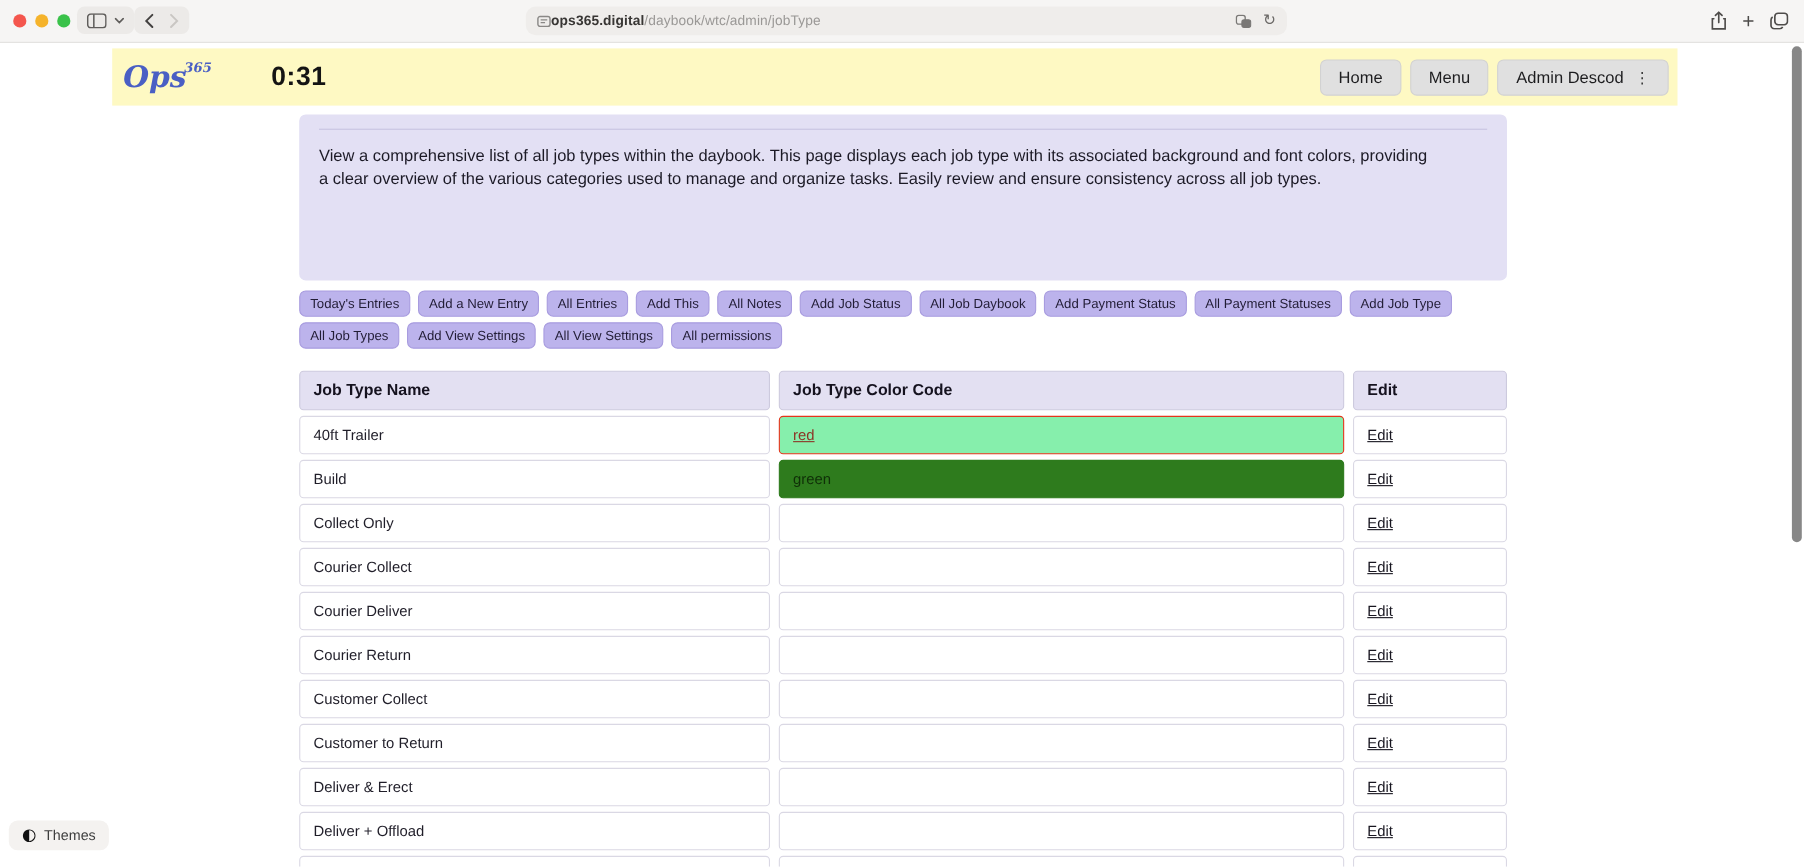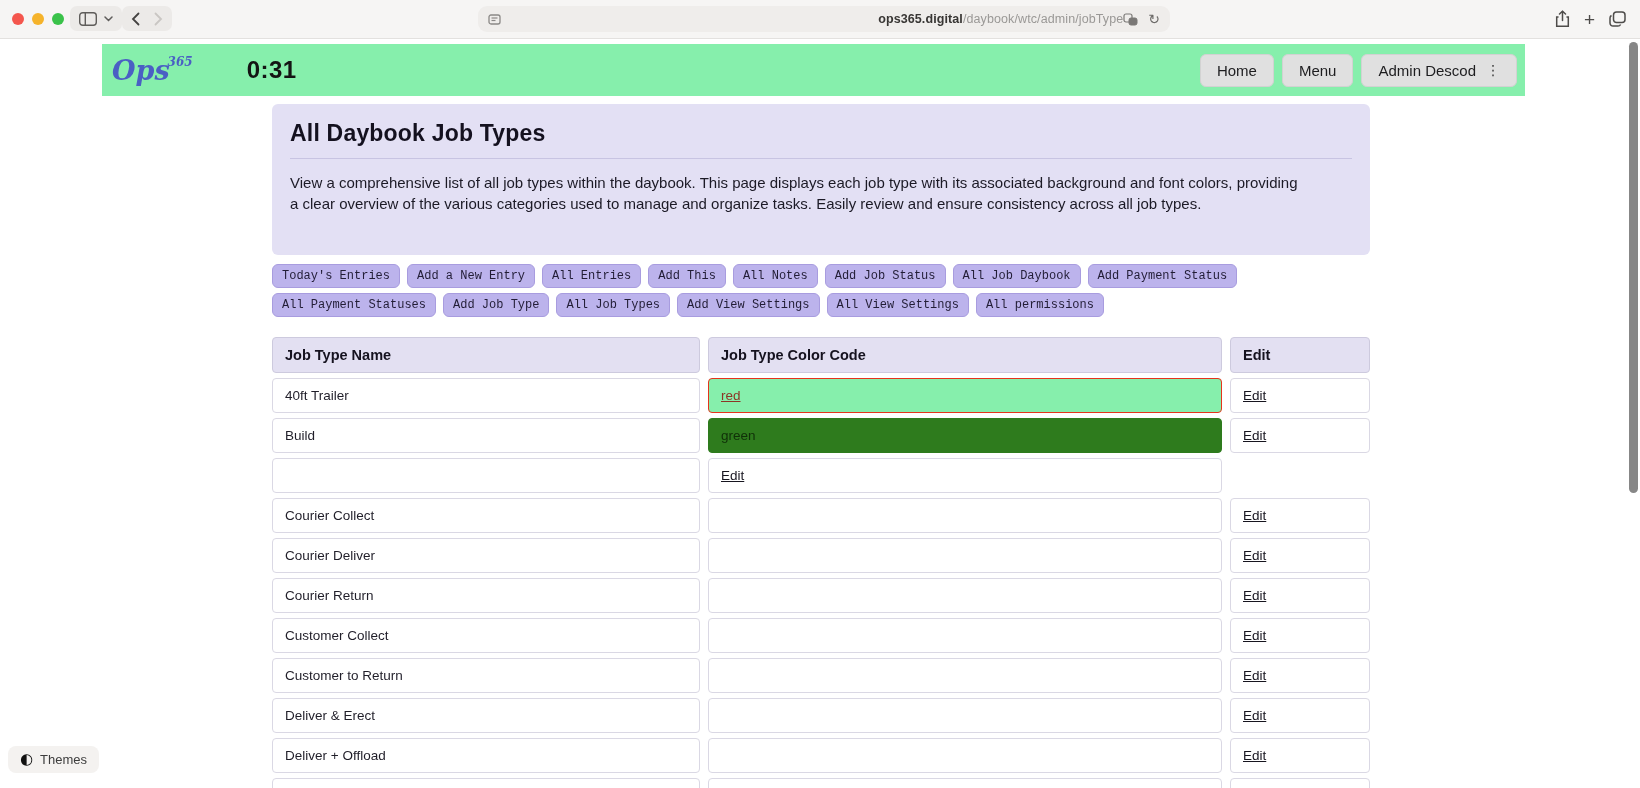--- a/index.html
+++ b/index.html
@@ -11,51 +11,51 @@
   .chrome{position:absolute;left:0;top:0;width:1640px;height:38px;background:#f6f5f4;
           border-bottom:1px solid #e3e1df;}
   .traffic{position:absolute;left:12px;top:13px;display:flex;gap:8px;}
   .dot{width:12px;height:12px;border-radius:50%;}
   .pillbtn{position:absolute;top:6px;height:25px;border-radius:7px;background:#eceae8;
            display:flex;align-items:center;padding:0 9px;gap:7px;}
   .sidebar-pill{left:70px;}
   .hist-pill{left:122px;gap:14px;}
   .urlbar{position:absolute;left:478px;top:6px;width:672px;height:26px;border-radius:9px;
           background:#efedeb;display:flex;align-items:center;padding:0 10px;}
-  .urltext{flex:1;text-align:right;font-size:12.5px;letter-spacing:.1px;}
+  .urltext{flex:1;text-align:left;font-size:12.5px;letter-spacing:.1px;}
   .urltext .dom{color:#38363­4;color:#383634;font-weight:bold;}
   .urltext .path{color:#9a9896;}
   .url-right{display:flex;align-items:center;gap:10px;}
   .chrome-ico{color:#6b6967;font-size:14px;line-height:1;}
   .chrome-right{position:absolute;right:14px;top:6px;display:flex;align-items:center;gap:14px;height:26px;}
   svg.lineico{display:block;}
 
   
-  .app-header{position:absolute;left:102px;top:44px;width:1423px;height:52px;background:#86efac;
+  .app-header{position:absolute;left:102px;top:44px;width:1423px;height:52px;background:#fef9c3;
               display:flex;align-items:center;}
   .logo{margin-left:10px;font-family:"DejaVu Serif",serif;font-style:italic;font-weight:bold;
         font-size:27px;color:#4a5fc4;line-height:1;}
   .logo sup{font-size:12px;position:relative;top:-4px;left:-2px;}
   .timer{margin-left:52px;font-size:24px;font-weight:bold;color:#141414;letter-spacing:.5px;}
   .nav{margin-left:auto;margin-right:8px;display:flex;gap:8px;}
   .navbtn{height:31px;padding:0 16px;background:#e0e0e0;border:1px solid #d2d2d2;border-radius:6px;
           font-size:15px;color:#1d1d1f;display:flex;align-items:center;cursor:pointer;
           font-family:"Liberation Sans",sans-serif;}
   .navbtn .kebab{margin-left:10px;color:#3a3a3a;font-size:14px;}
 
   .content{position:absolute;left:272px;top:104px;width:1098px;}
   .panel{background:#e3e0f4;border-radius:6px;padding:13px 18px 16px 18px;box-sizing:border-box;height:151px;}
   .panel h1{margin:3px 0 11px 0;font-size:23px;color:#14111f;letter-spacing:.2px;}
   .panel .divider{border-top:1px solid #c8c4e2;margin:0 0 13px 0;}
   .panel p{margin:0;font-size:15px;line-height:21px;color:#1c1a26;max-width:1010px;}
 
   .pills{margin-top:9px;display:flex;flex-wrap:wrap;gap:5px 7px;width:1098px;}
   .pill{background:#bcb3ec;border:1px solid #a89cdf;border-radius:6px;padding:3px 9px;
         font-size:12px;color:#221d36;line-height:16px;cursor:pointer;
-        font-family:Liberation Mono, monospace;}
+        font-family:Liberation Sans, sans-serif;}
 
   .jobtable{margin-top:20px;}
   .trow{display:grid;grid-template-columns:428px 514px 1fr;column-gap:8px;margin-bottom:5px;}
   .hcell{height:36px;line-height:34px;background:#e3e0f2;border:1px solid #cdcade;border-radius:4px;
          box-sizing:border-box;padding:0 12px;font-size:14.5px;font-weight:bold;color:#15121f;}
   .cell{height:35px;line-height:33px;background:#ffffff;border:1px solid #dad8e4;border-radius:4px;
         box-sizing:border-box;padding:0 12px;font-size:13.5px;color:#201e29;overflow:hidden;}
   .cell.edit a{color:#17151f;text-decoration:underline;cursor:pointer;}
 
   .themes-btn{position:absolute;left:8px;top:746px;height:27px;padding:0 12px;border-radius:8px;
@@ -155,21 +155,20 @@
         </div>
         <div class="navbtn">
           <span>Admin Descod</span>
           <span class="kebab">⋮</span>
         </div>
       </div>
   </div>
 
   <div class="content">
     <div class="panel">
-      <h1>All Daybook Job Types</h1>
       <div class="divider"></div>
       <p>View a comprehensive list of all job types within the daybook. This page displays each job type with its associated background and font colors, providing a clear overview of the various categories used to manage and organize tasks. Easily review and ensure consistency across all job types.</p>
     </div>
 
     <div class="pills">
         <button class="pill">Today's Entries</button>
         <button class="pill">Add a New Entry</button>
         <button class="pill">All Entries</button>
         <button class="pill">Add This</button>
         <button class="pill">All Notes</button>
@@ -195,20 +194,21 @@
             <div class="cell">40ft Trailer</div>
             <div class="cell" style="background: #86efac; border-color: rgb(229, 52, 27); color: rgb(140, 53, 38); text-decoration: underline;">red</div>
             <div class="cell edit"><a>Edit</a></div>
           </div>
           <div class="trow">
             <div class="cell">Build</div>
             <div class="cell" style="background: rgb(46, 123, 29); border-color: rgb(46, 123, 29); color: rgb(16, 48, 8);">green</div>
             <div class="cell edit"><a>Edit</a></div>
           </div>
           <div class="trow">
+            <div class="cell">Collect Only</div>
             <div class="cell"></div>
             <div class="cell edit"><a>Edit</a></div>
           </div>
           <div class="trow">
             <div class="cell">Courier Collect</div>
             <div class="cell"></div>
             <div class="cell edit"><a>Edit</a></div>
           </div>
           <div class="trow">
             <div class="cell">Courier Deliver</div>

